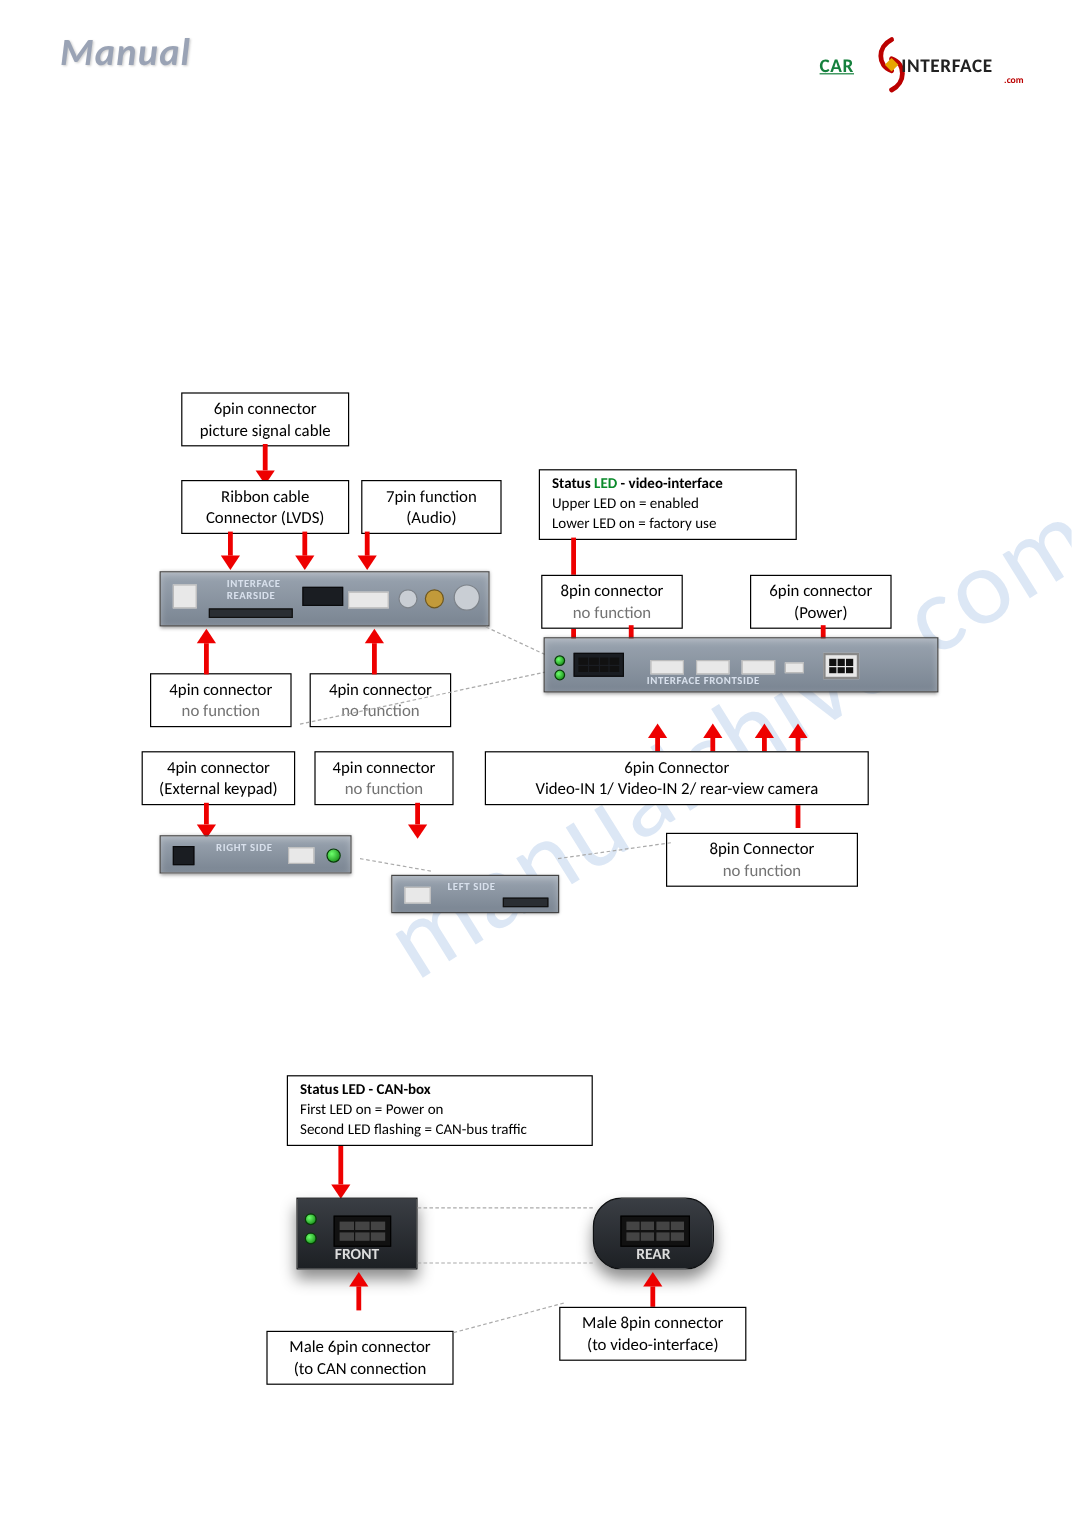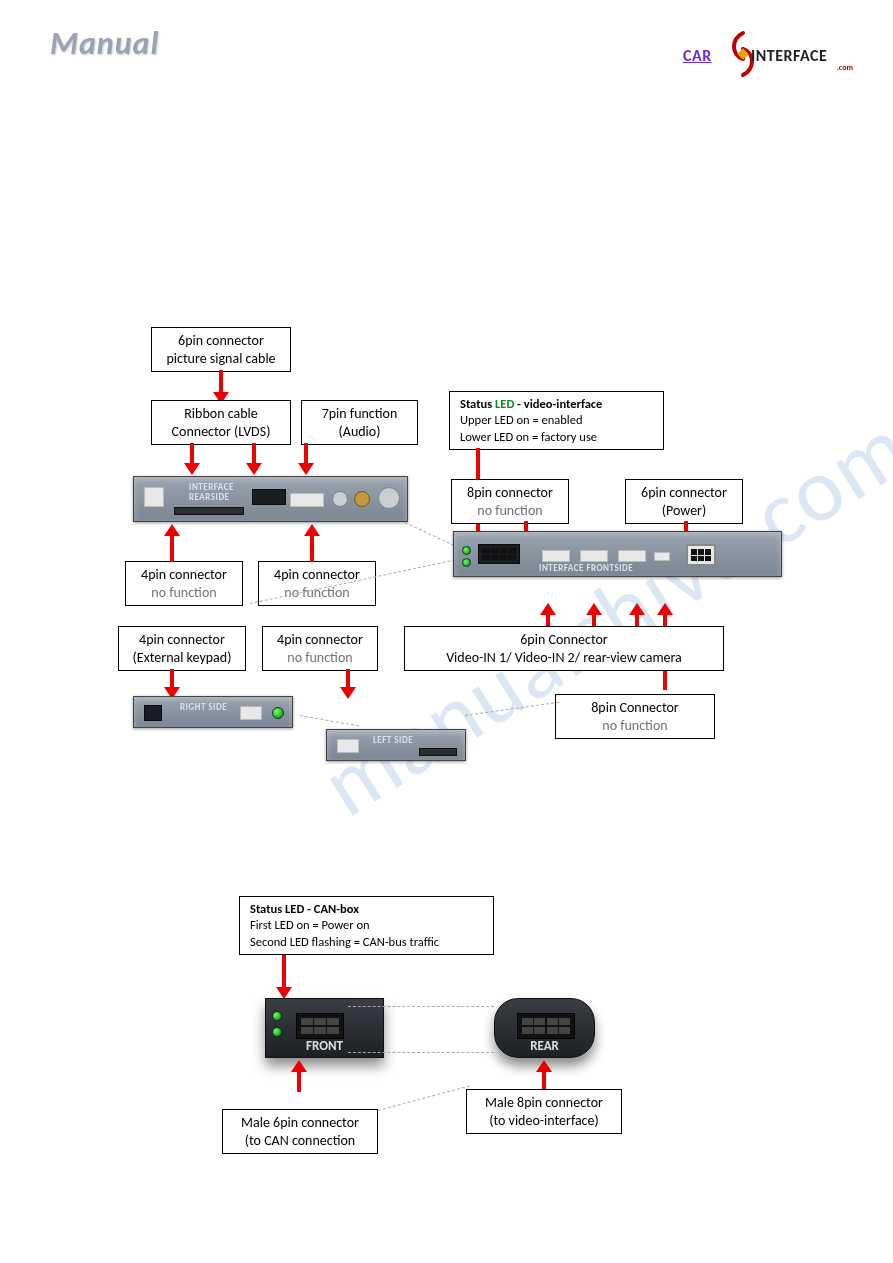--- a/index.html
+++ b/index.html
@@ -27,21 +27,21 @@
     letter-spacing: 1px;
   }
   .logo {
     position: absolute;
     right: 40px; top: 10px;
     width: 170px; height: 45px;
   }
   .logo svg { width: 100%; height: 100%; }
   .logo-text-car {
     position: absolute; left: 0; top: 12px;
-    font-size: 16px; font-weight: 900; color: #6d28d9;
+    font-size: 16px; font-weight: 900; color: #15803d;
     letter-spacing: 0.5px;
     text-decoration: underline;
   }
   .logo-text-int {
     position: absolute; left: 68px; top: 12px;
     font-size: 16px; font-weight: 900; color: #222;
     letter-spacing: 0.5px;
   }
   .logo-swirl {
     position: absolute; left: 42px; top: -5px;
@@ -326,21 +326,21 @@
 <div class="line" style="left:300px; top:715px; width:60px; transform:rotate(10deg);"></div>
 <div class="line" style="left:465px; top:715px; width:95px; transform:rotate(-8deg);"></div>
 
 <div class="box sm" style="left:239px; top:896px; width:255px;">
   <div class="bold">Status LED - CAN-box</div>
   <div>First LED on = Power on</div>
   <div>Second LED flashing = CAN-bus traffic</div>
 </div>
 <div class="arrow down" style="left:284px; top:955px; --len:32px;"></div>
 
-<div class="canbox" style="left:247px; top:998px; width:119px; height:60px;margin-left:18px;">
+<div class="canbox" style="left:247px; top:998px; width:101px; height:60px;">
   <div class="led-green" style="position:absolute; left:6px; top:12px; width:10px; height:10px;"></div>
   <div class="led-green" style="position:absolute; left:6px; top:28px; width:10px; height:10px;"></div>
   <div class="cb-port" style="left:30px; top:14px; width:48px; height:26px;">
     <div class="grid" style="grid-template-columns:repeat(3,1fr); grid-template-rows:repeat(2,1fr);">
       <span></span>
         <span></span>
         <span></span>
         <span></span>
         <span></span>
         <span></span>

